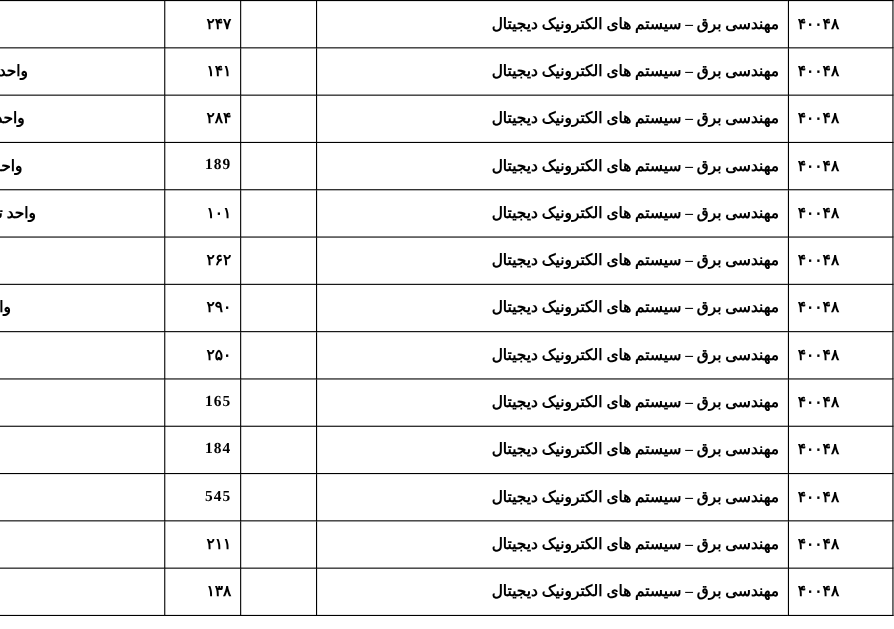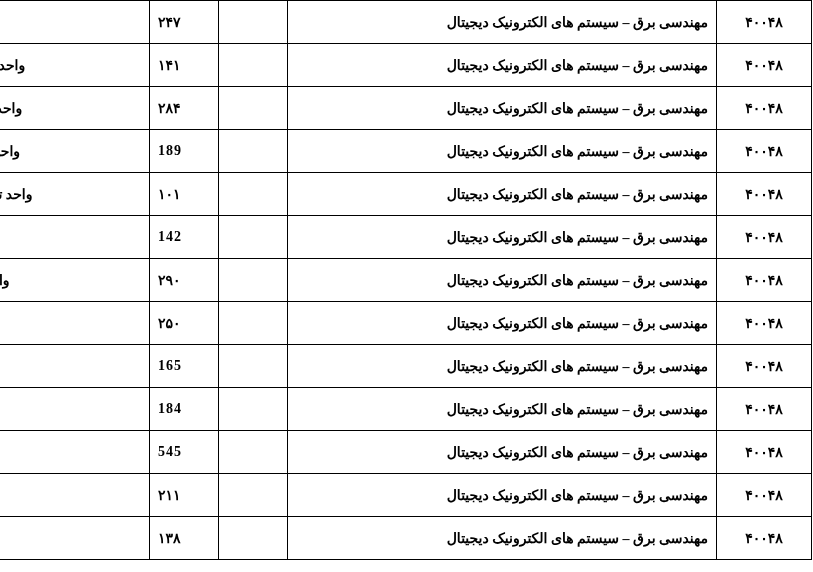--- a/index.html
+++ b/index.html
@@ -31,24 +31,24 @@
     border: 1px solid #000000;
     height: 42px;
     padding: 0 8px;
     font-size: 14px;
     font-weight: bold;
     vertical-align: middle;
     white-space: nowrap;
     overflow: hidden;
   }
   
-  .col-code  { width: 78px;  text-align: center; }
+  .col-code  { width: 78px;  text-align: left; }
   .col-major { width: 412px; text-align: right; padding-left: 10px; }
   .col-blank { width: 52px;  }
-  .col-count { width: 52px;  text-align: left; }
+  .col-count { width: 52px;  text-align: right; }
   .col-unit  { width: 215px; text-align: left; padding-left: 10px; }
 
   .num {
     font-family: "Liberation Serif", "DejaVu Serif", serif;
     letter-spacing: 1px;
   }
 </style>
 </head>
 <body>
 
@@ -87,21 +87,21 @@
           <td class="col-code num">۴۰۰۴۸</td>
           <td class="col-major">مهندسی برق – سیستم های الکترونیک دیجیتال</td>
           <td class="col-blank"></td>
           <td class="col-count num">۱۰۱</td>
           <td class="col-unit">واحد تهران مرکزی</td>
         </tr>
         <tr>
           <td class="col-code num">۴۰۰۴۸</td>
           <td class="col-major">مهندسی برق – سیستم های الکترونیک دیجیتال</td>
           <td class="col-blank"></td>
-          <td class="col-count num">142</td>
+          <td class="col-count num">۲۶۲</td>
           <td class="col-unit">واحد خمین</td>
         </tr>
         <tr>
           <td class="col-code num">۴۰۰۴۸</td>
           <td class="col-major">مهندسی برق – سیستم های الکترونیک دیجیتال</td>
           <td class="col-blank"></td>
           <td class="col-count num">۲۹۰</td>
           <td class="col-unit">واحد دشتستان</td>
         </tr>
         <tr>

